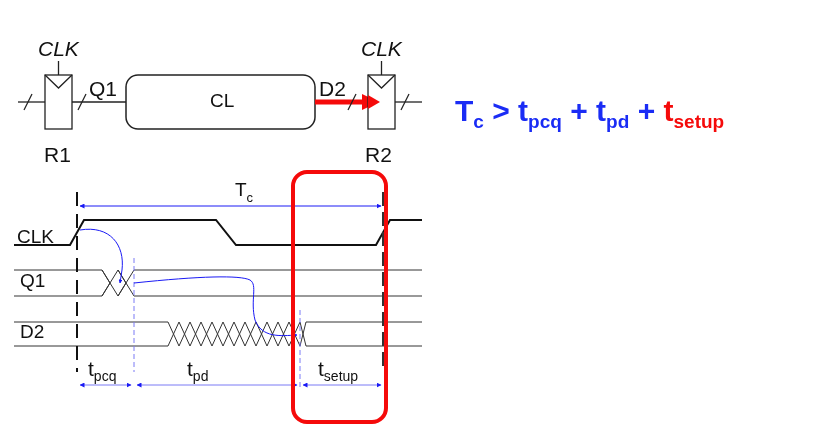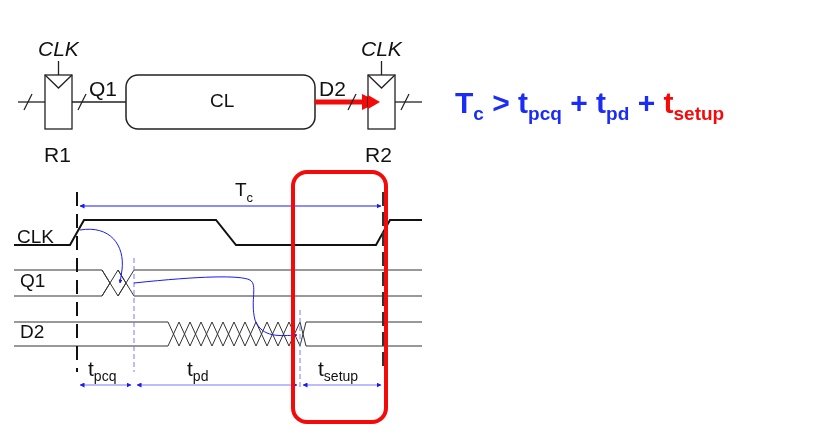--- a/index.html
+++ b/index.html
@@ -1,20 +1,20 @@
 <!DOCTYPE html>
 <html><head>
   <meta charset="utf-8">
   <style>
     html, body { margin: 0; padding: 0; background: #ffffff; }
     body { width: 823px; height: 434px; position: relative; overflow: hidden; font-family: "Liberation Sans", sans-serif; }
     svg { position: absolute; left: 0; top: 0; }
     .lbl { font-family: "Liberation Sans", sans-serif; fill: #111; }
     .ital { font-style: italic; }
-    .formula { position: absolute; left: 455px; top: 86px; font-family: "Liberation Sans", sans-serif; font-weight: bold; font-size: 30px; color: #1a2cf5; white-space: nowrap; letter-spacing: 0px; }
+    .formula { position: absolute; left: 455px; top: 94px; font-family: "Liberation Sans", sans-serif; font-weight: bold; font-size: 30px; color: #1a2cf5; white-space: nowrap; letter-spacing: 0px; }
     .formula sub { font-size: 19px; vertical-align: -7px; line-height: 0; }
     .formula .red { color: #f50a0a; }
   </style>
 </head>
 <body>
 
 <svg width="823" height="434" viewBox="0 0 823 434">
   <defs>
     <marker id="ah" viewBox="0 0 10 10" refX="9" refY="5" markerWidth="5" markerHeight="5" orient="auto-start-reverse">
       <path d="M0,0 L10,5 L0,10 z" fill="#1a1af5"></path>

